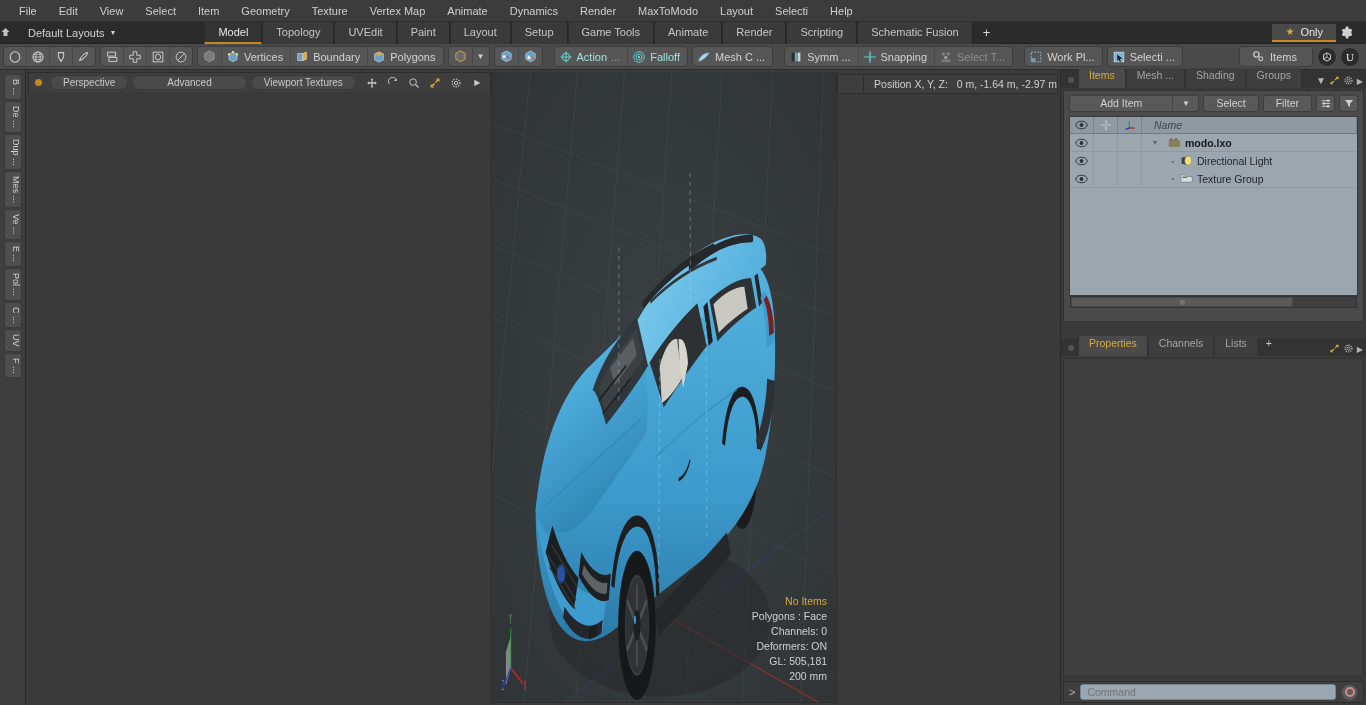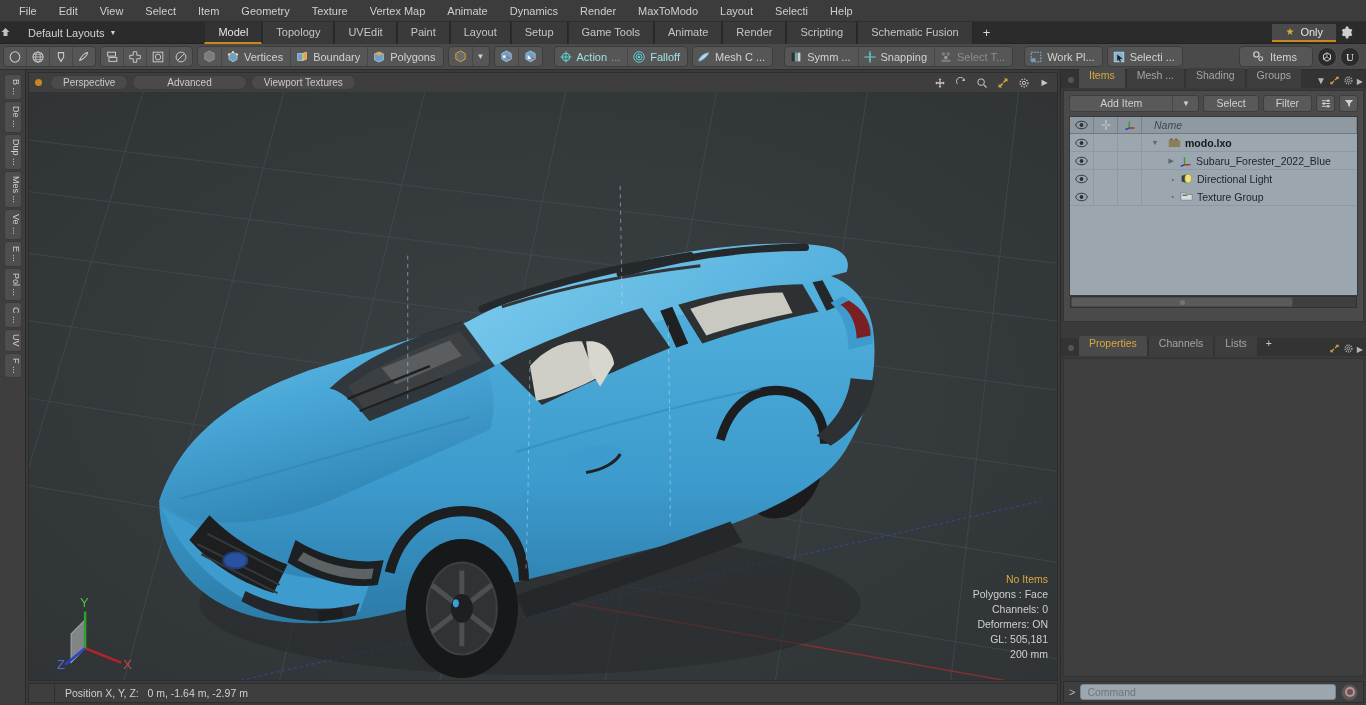--- a/index.html
+++ b/index.html
@@ -46,21 +46,21 @@
   .body{ flex:1; display:flex; min-height:0; background:#2f2f2f; }
 
   
   .leftrail{ width:26px; background:#3e3e3e; border-right:1px solid #2a2a2a;
      display:flex; flex-direction:column; align-items:center; padding-top:4px;}
   .vt{ writing-mode:vertical-rl; font-size:9px; color:#d2d2d2; background:#4e4e4e;
      border:1px solid #3a3a3a; border-radius:3px; width:18px; margin-bottom:1px;
      padding:4px 0; text-align:center; letter-spacing:0px; cursor:default;}
 
   
-  .center{ flex:1; display:flex; flex-direction:column; min-width:0; background:#3a3a3a; padding:2px;}
+  .center{ flex:1; display:flex; min-width:0; background:#3a3a3a; padding:2px;}
   .vpheader{ height:20px; background:#3e3e3e; display:flex; align-items:center;
      gap:4px; padding:0 4px; border:1px solid #2d2d2d; border-bottom:none; }
   .vdot{ width:7px;height:7px;border-radius:50%;background:#c8881f; margin:0 4px 0 2px;}
   .vbtn{ font-size:10px; color:#c9c9c9; background:#4a4a4a; border:1px solid #3a3a3a;
      border-radius:9px; height:15px; line-height:13px; padding:0 12px; cursor:default;}
   .vspacer{flex:1;}
   .vicon{ width:17px;height:16px;display:flex;align-items:center;justify-content:center;color:#c9c9c9;}
   .viewport{ flex:1; position:relative; overflow:hidden; background:#333739;
      border:1px solid #2d2d2d; border-top:none;}
   .stats{ position:absolute; right:9px; bottom:18px; text-align:right;
@@ -710,41 +710,20 @@
               <span>
                 <svg width="13" height="11" viewBox="0 0 16 13">
                     <rect x="1" y="4" width="14" height="8" fill="#8a7f55"></rect>
                     <path d="M1 4l3-3 3 3zM7 4l3-3 3 3z" fill="#6e6542"></path>
                   </svg>
                 </span>
               <span>modo.lxo</span>
             </div>
           </div>
 
-          <div class="trow">
-            <div class="tc">
-              <svg width="13" height="10" viewBox="0 0 16 12">
-                  <ellipse cx="8" cy="6" rx="7" ry="4.6" fill="none" stroke="#2c3238" stroke-width="1.2"></ellipse>
-                  <circle cx="8" cy="6" r="2.4" fill="#2c3238"></circle>
-                </svg>
-              </div>
-            <div class="tc"></div>
-            <div class="tc"></div>
-            <div class="tname">
-              <span class="indent2">▶</span>
-              <span>
-                <svg width="12" height="12" viewBox="0 0 16 16">
-                    <line x1="6" y1="13" x2="6" y2="3" stroke="#2fa02f" stroke-width="1.8"></line>
-                    <line x1="6" y1="13" x2="14" y2="13" stroke="#b42424" stroke-width="1.8"></line>
-                    <line x1="6" y1="13" x2="1" y2="15" stroke="#2b42c8" stroke-width="1.8"></line>
-                  </svg>
-                </span>
-              <span>Subaru_Forester_2022_Blue</span>
-            </div>
-          </div>
 
           <div class="trow" style="border-bottom:none;">
             <div class="tc">
               <svg width="13" height="10" viewBox="0 0 16 12">
                   <ellipse cx="8" cy="6" rx="7" ry="4.6" fill="none" stroke="#2c3238" stroke-width="1.2"></ellipse>
                   <circle cx="8" cy="6" r="2.4" fill="#2c3238"></circle>
                 </svg>
               </div>
             <div class="tc"></div>
             <div class="tc"></div>

